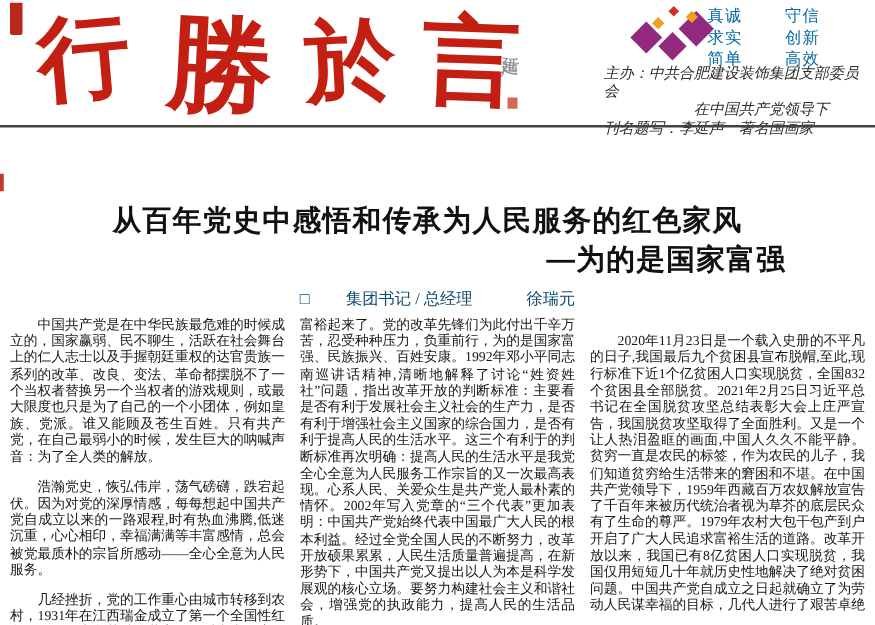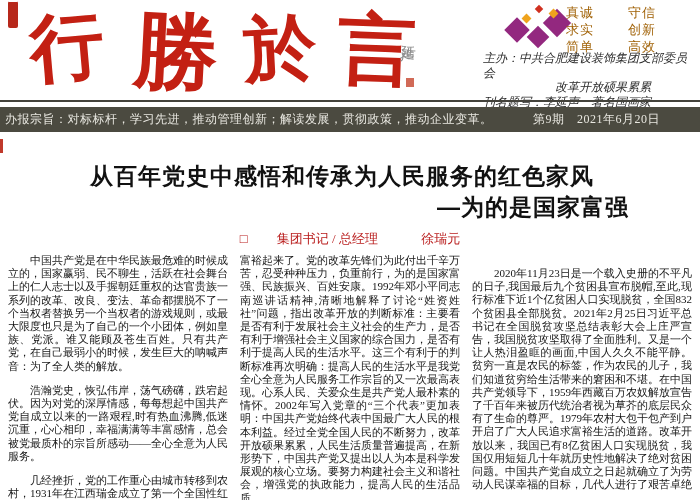--- a/index.html
+++ b/index.html
@@ -28,41 +28,41 @@
   .diamond{position:absolute;transform:rotate(45deg);}
   .d-purple-left {left:11px;top:17px;width:18px;height:18px;background:#93287f;}
   .d-purple-right{left:50px;top:9px;width:20px;height:20px;background:#93287f;}
   .d-purple-bottom{left:33px;top:25px;width:16px;height:16px;background:#93287f;}
   .d-red   {left:39px;top:2px;width:6px;height:6px;background:#d03020;}
   .d-orange-l{left:26px;top:11px;width:7px;height:7px;background:#efa31d;}
   .d-orange-r{left:53px;top:6px;width:7px;height:7px;background:#efa31d;}
 
   .values{position:absolute;left:566px;top:6px;display:grid;
           grid-template-columns:auto auto;column-gap:34px;row-gap:3px;
-          font-size:13px;line-height:14px;color:#a16207;letter-spacing:1px;}
+          font-size:13px;line-height:14px;color:#0369a1;letter-spacing:1px;}
   .publisher{position:absolute;left:483px;top:51px;width:212px;font-size:12px;
              line-height:14.5px;color:#2b2b2b;font-style:italic;}
   .publisher .pub2{padding-left:72px;}
 
   
   .thin-rule{position:absolute;left:0;top:100px;width:700px;height:2px;background:#44433c;}
   .info-bar{position:absolute;left:0;top:107px;width:700px;height:25px;background:#4b4a40;
             color:#e9e8e1;font-size:12px;display:flex;align-items:center;
             justify-content:space-between;box-sizing:border-box;padding:0 40px 0 5px;
             letter-spacing:.5px;}
   .red-tick{position:absolute;left:0;top:139px;width:3px;height:14px;background:#c0392b;}
 
   
   .article-title-wrap{position:absolute;left:55px;top:161px;width:574px;
                       font-family:"Liberation Sans",sans-serif;font-weight:bold;
                       color:#111;}
   .article-title{font-size:23px;line-height:31px;text-align:center;letter-spacing:1px;}
   .article-subtitle{font-size:23px;line-height:31px;text-align:right;letter-spacing:1px;}
   .byline{position:absolute;left:0;top:230px;width:700px;text-align:center;
-          font-size:13px;color:#b91c1c;}
+          font-size:13px;color:#0c4a6e;}
   .byline .b-marker{margin-right:26px;}
   .byline .b-role{margin-right:40px;}
 
   
   .cols{position:absolute;left:8px;top:254px;width:692px;height:246px;
         display:flex;gap:12px;overflow:hidden;}
   .col{flex:0 0 220px;width:220px;text-align:justify;font-size:11px;
        line-height:13.2px;color:#161616;overflow:hidden;}
   .col p{margin:0 0 11px 0;}
   .col p.indent{text-indent:2em;}
@@ -94,29 +94,25 @@
   <div class="values">
     <span>真诚</span>
     <span>守信</span>
     <span>求实</span>
     <span>创新</span>
     <span>简单</span>
     <span>高效</span>
   </div>
   <div class="publisher">
     <div class="pub1">主办：中共合肥建设装饰集团支部委员会</div>
-    <div class="pub2">改革开放硕果累累</div>
+    <div class="pub2">在中国共产党领导下</div>
     <div class="pub3">刊名题写：李延声　著名国画家</div>
   </div>
 
   <div class="thin-rule"></div>
-  <div class="info-bar">
-    <span>办报宗旨：对标标杆，学习先进，推动管理创新；解读发展，贯彻政策，推动企业变革。</span>
-    <span>第9期　2021年6月20日</span>
-  </div>
   <div class="red-tick"></div>
 
   <div class="article-title-wrap">
     <div class="article-title">从百年党史中感悟和传承为人民服务的红色家风</div>
     <div class="article-subtitle">—为的是国家富强</div>
   </div>
   <div class="byline">
     <span class="b-marker">□</span>
     <span class="b-role">集团书记 / 总经理</span>
     <span class="b-author">徐瑞元</span>

